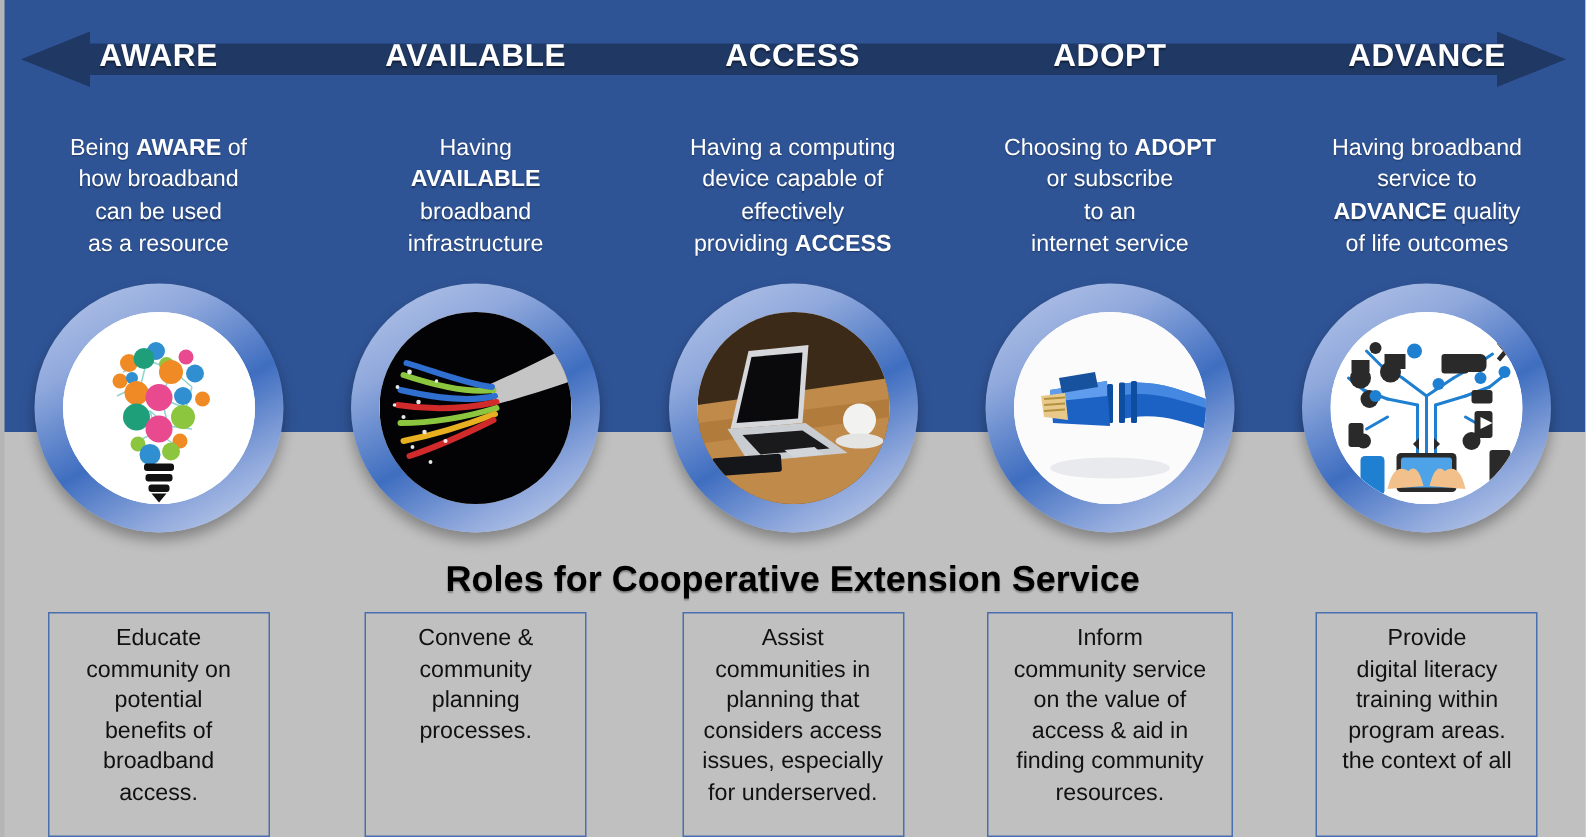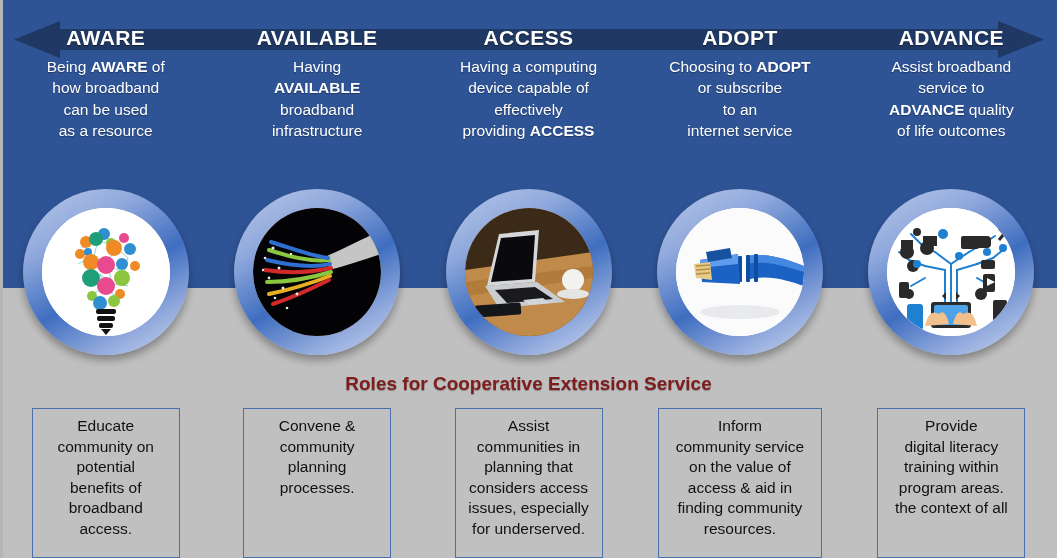--- a/index.html
+++ b/index.html
@@ -53,20 +53,21 @@
     width: 1057px;
     height: 370px;
     display: flex;
   }
   .stage {
     position: relative;
     flex: 1 1 0;
     display: flex;
     flex-direction: column;
     align-items: center;
+    gap: 32px;
   }
   .stage-title {
     margin-top: 27px;
     font-size: 21px;
     font-weight: bold;
     color: #ffffff;
     letter-spacing: 0.4px;
     text-shadow: 0 1px 1px rgba(0,0,0,.45);
     line-height: 1;
     z-index: 4;
@@ -112,23 +113,23 @@
   }
   .photo svg { display: block; }
 
   
   .roles-title {
     position: absolute;
     left: 0;
     top: 373px;
     width: 1057px;
     text-align: center;
-    font-size: 19px;
+    font-size: 24px;
     font-weight: bold;
-    color: #7f1d1d;
+    color: #000000;
     text-shadow: 0 1px 1px rgba(0,0,0,.30);
   }
   .role-row {
     position: absolute;
     left: 0;
     top: 408px;
     width: 1057px;
     height: 150px;
     display: flex;
   }
@@ -315,21 +316,21 @@
             <path d="M30 44 L54 40 L56 50 L32 54 Z" fill="#16529e"></path>
             <ellipse cx="64" cy="104" rx="40" ry="7" fill="#e3e6ea" opacity=".8"></ellipse>
           </svg>
         </div>
       </div>
     </div>
 
     <div class="stage">
       <div class="stage-title">ADVANCE</div>
       <div class="stage-desc">
-          <div>Assist broadband</div>
+          <div>Having broadband</div>
           <div>service to</div>
           <div><b>ADVANCE</b> quality</div>
           <div>of life outcomes</div>
         </div>
       <div class="circle-wrap">
         <div class="ring"></div>
         <div class="photo">
           <svg width="128" height="128" viewBox="0 0 128 128">
             <rect width="128" height="128" fill="#ffffff"></rect>
             <g stroke="#1f7fd0" stroke-width="2" fill="none" stroke-linecap="round">

